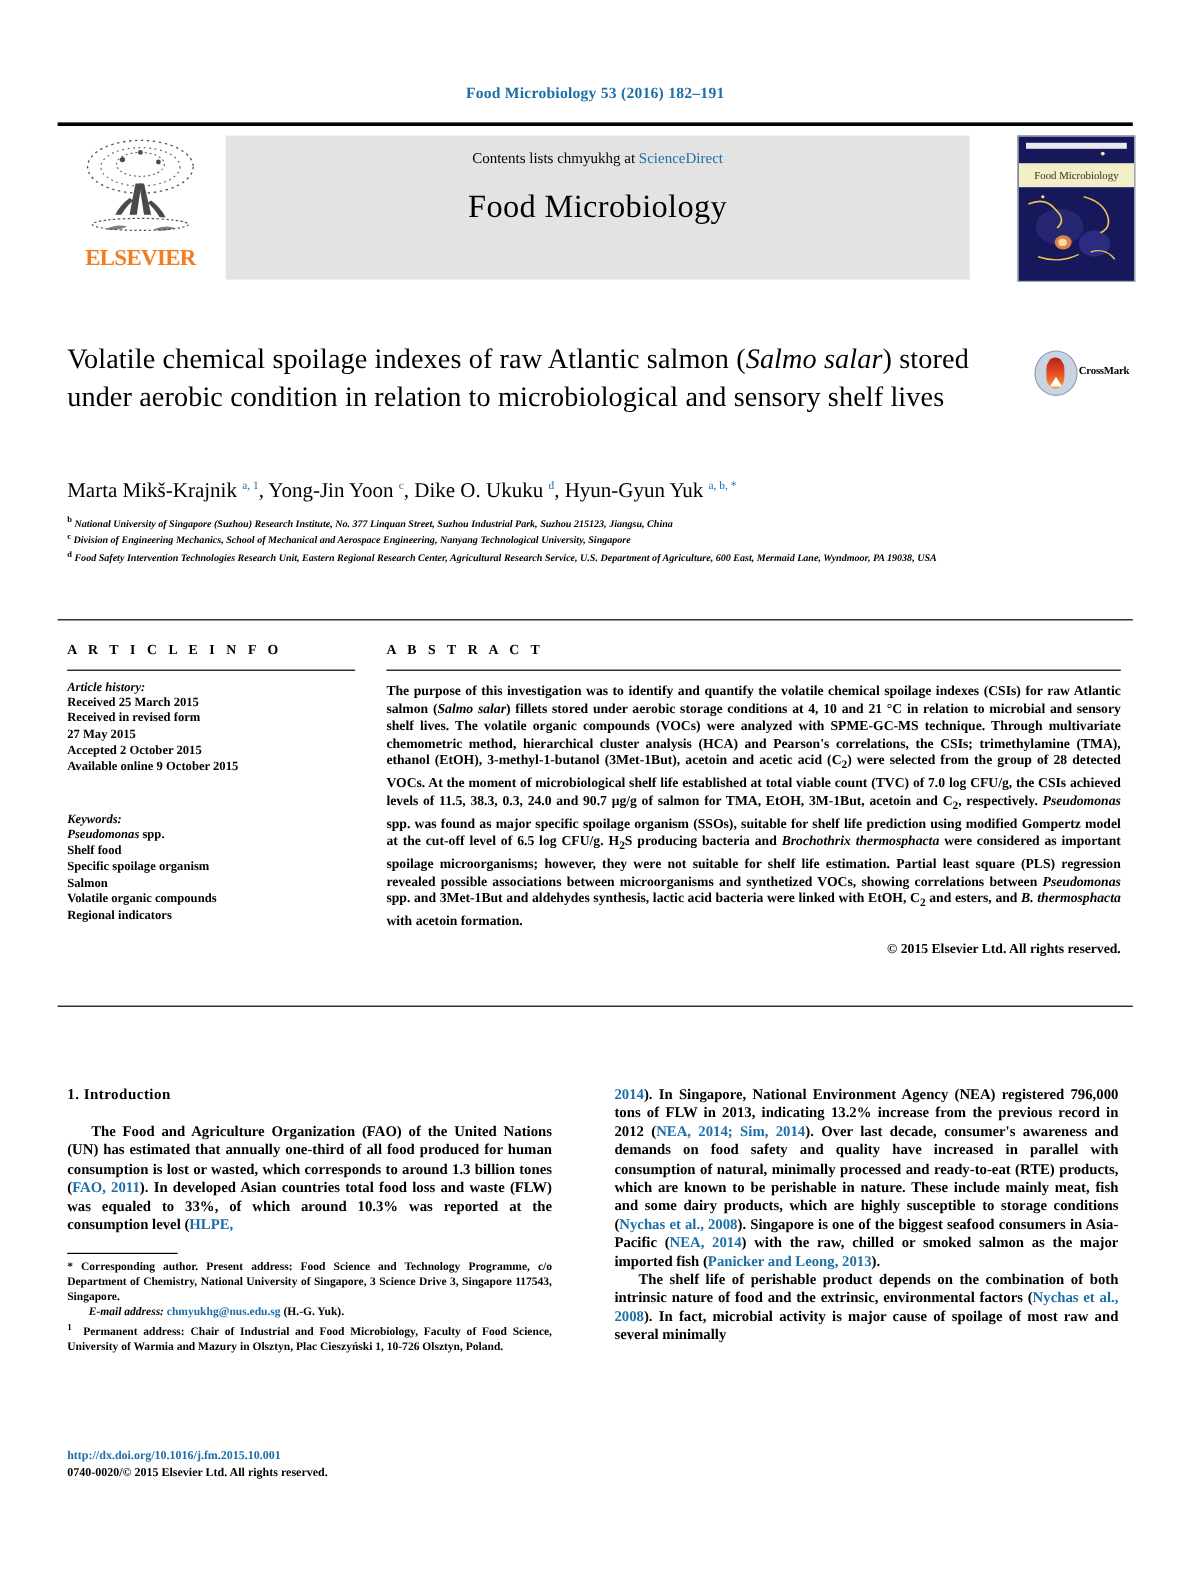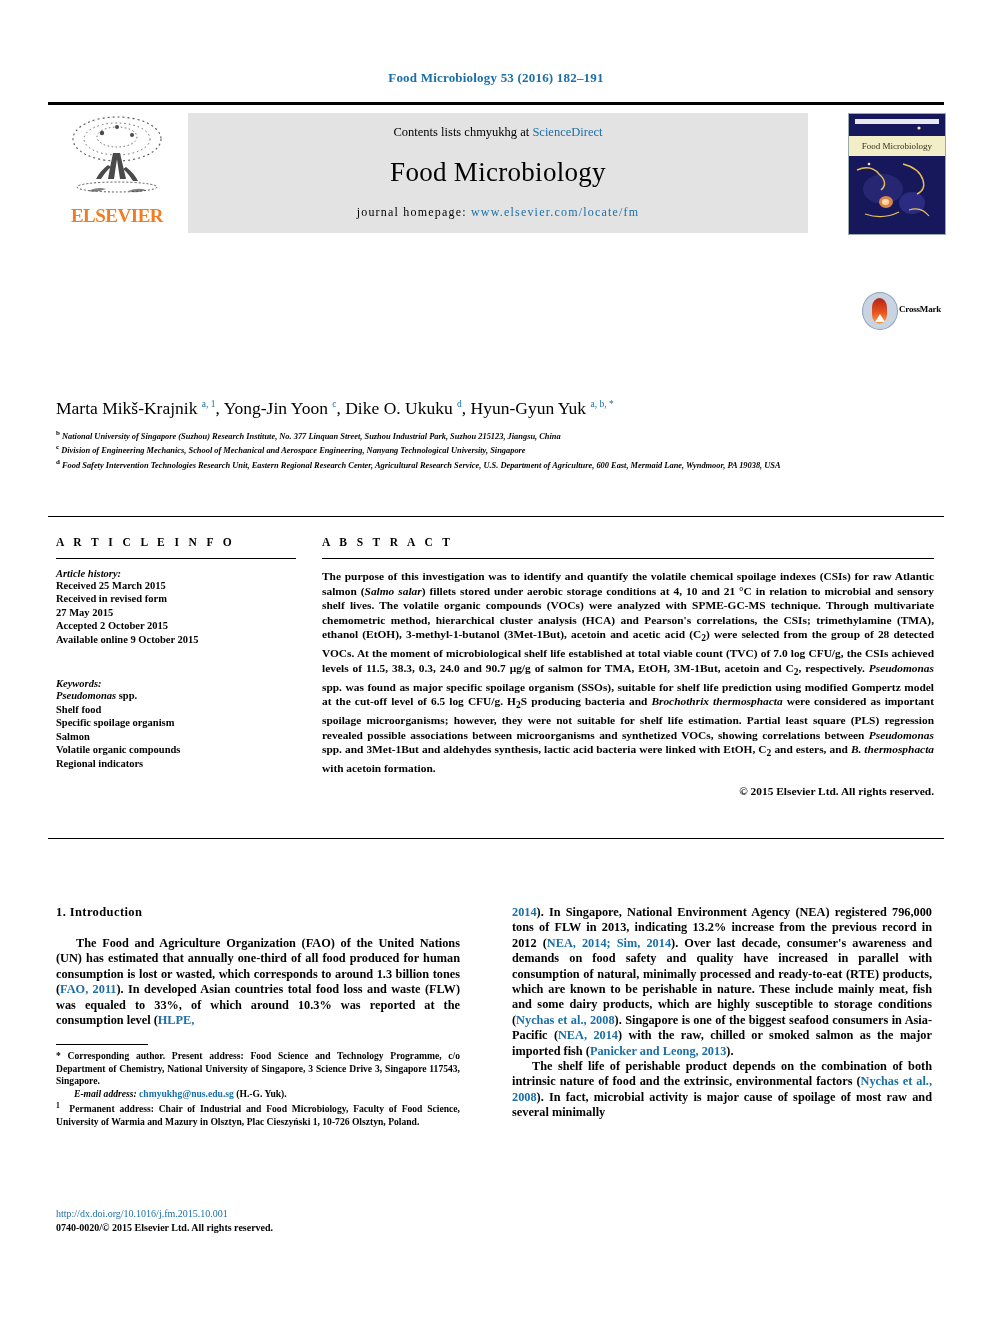--- a/index.html
+++ b/index.html
@@ -82,21 +82,21 @@
   .bodyL{position:absolute;left:56px;top:905px;width:404px;}
   .bodyR{position:absolute;left:512px;top:905px;width:420px;}
   .h1{font-size:12.5px;font-weight:bold;letter-spacing:.4px;}
   .para{font-size:12.3px;line-height:15.4px;text-align:justify;font-weight:bold;}
   .indent{text-indent:20px;}
   .fnrule{width:92px;border-top:1px solid #000;margin:16px 0 5px 0;}
   .fn{font-size:9.6px;line-height:12.4px;text-align:justify;font-weight:bold;}
   .fn i{font-style:italic;}
   .fn sup{font-size:7.5px;}
   .footer{position:absolute;left:56px;top:1208px;width:420px;}
-  .doi{font-size:10px;color:#1a6fa8;font-weight:normal;}
+  .doi{font-size:10px;color:#1a6fa8;font-weight:bold;}
   .issn{font-size:10px;margin-top:3px;font-weight:bold;}
 </style>
 </head>
 <body>
 
 <div class="page">
 
   <div class="runhead">Food Microbiology 53 (2016) 182–191</div>
 
   <div class="masthead">
@@ -121,21 +121,20 @@
               <circle cx="59" cy="14" r="2"></circle>
             </g>
           </svg>
         </div>
         <div class="els-word">ELSEVIER</div>
       </div>
 
       <div class="centerband">
         <div class="cb-l1"><span>Contents lists chmyukhg at </span><span class="blue">ScienceDirect</span></div>
         <div class="cb-title">Food Microbiology</div>
-        <div class="cb-l3"><span>journal homepage: </span><span class="blue">www.elsevier.com/locate/fm</span></div>
       </div>
 
       <div class="cover">
         <div class="cover-top"></div>
         <div class="spot" style="left:14px;top:60px;width:40px;height:30px;background:#2a2a78;opacity:.8;"></div>
         <div class="spot" style="left:50px;top:78px;width:26px;height:22px;background:#343492;opacity:.7;"></div>
         <div class="spot" style="left:30px;top:82px;width:14px;height:12px;background:#e08a4a;opacity:.95;"></div>
         <div class="spot" style="left:33px;top:85px;width:7px;height:6px;background:#ffd9a0;"></div>
         <svg width="96" height="120" style="position:absolute;left:0;top:0;">
           <path d="M8 56 q14 -6 22 4 q10 9 2 16" stroke="#e8c352" stroke-width="1.4" fill="none"></path>
@@ -146,20 +145,21 @@
           <circle cx="20" cy="50" r="1.3" fill="#ffe9b0"></circle>
         </svg>
         <div class="cover-band">
             <span>Food Microbiology</span>
           </div>
       </div>
 
     </div>
   </div>
 
+  <div class="title"><span>Volatile chemical spoilage indexes of raw Atlantic salmon (</span><i>Salmo</i> <i>salar</i><span>) stored under aerobic condition in relation to microbiological and sensory shelf lives</span></div>
 
   <div class="crossmark">
     <div class="cm-disc">
       <div class="cm-inner"></div>
         <div class="cm-tri"></div>
     </div>
     <div class="cm-txt">CrossMark</div>
   </div>
 
   <div class="authors">

